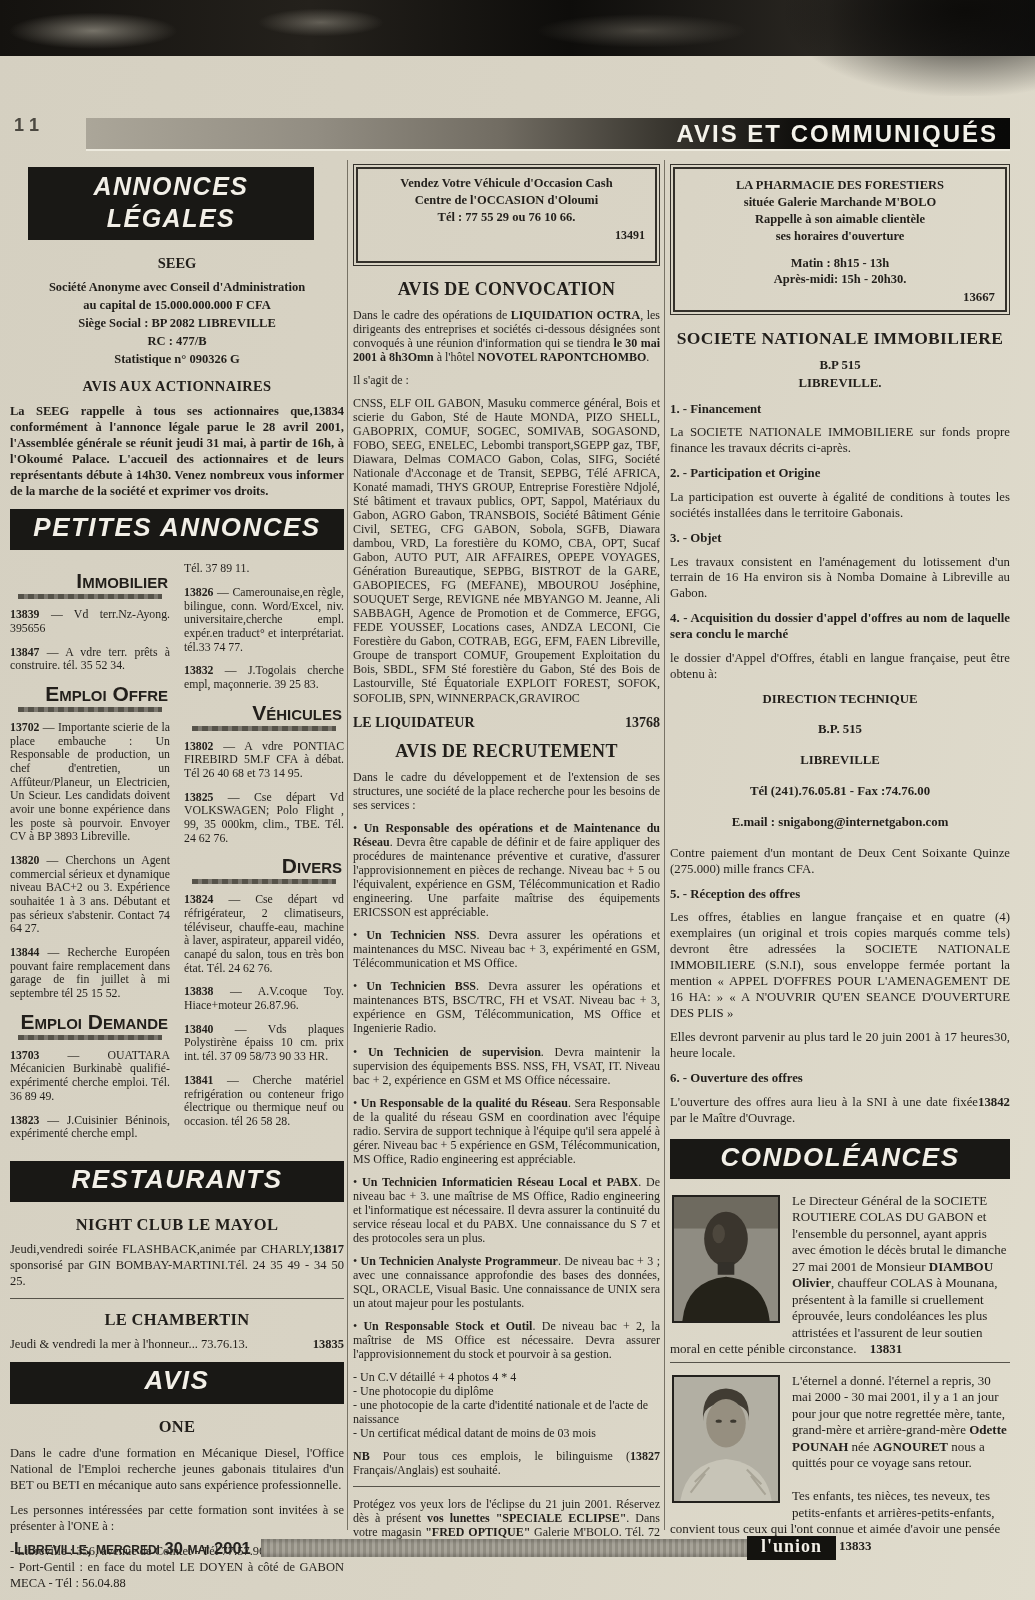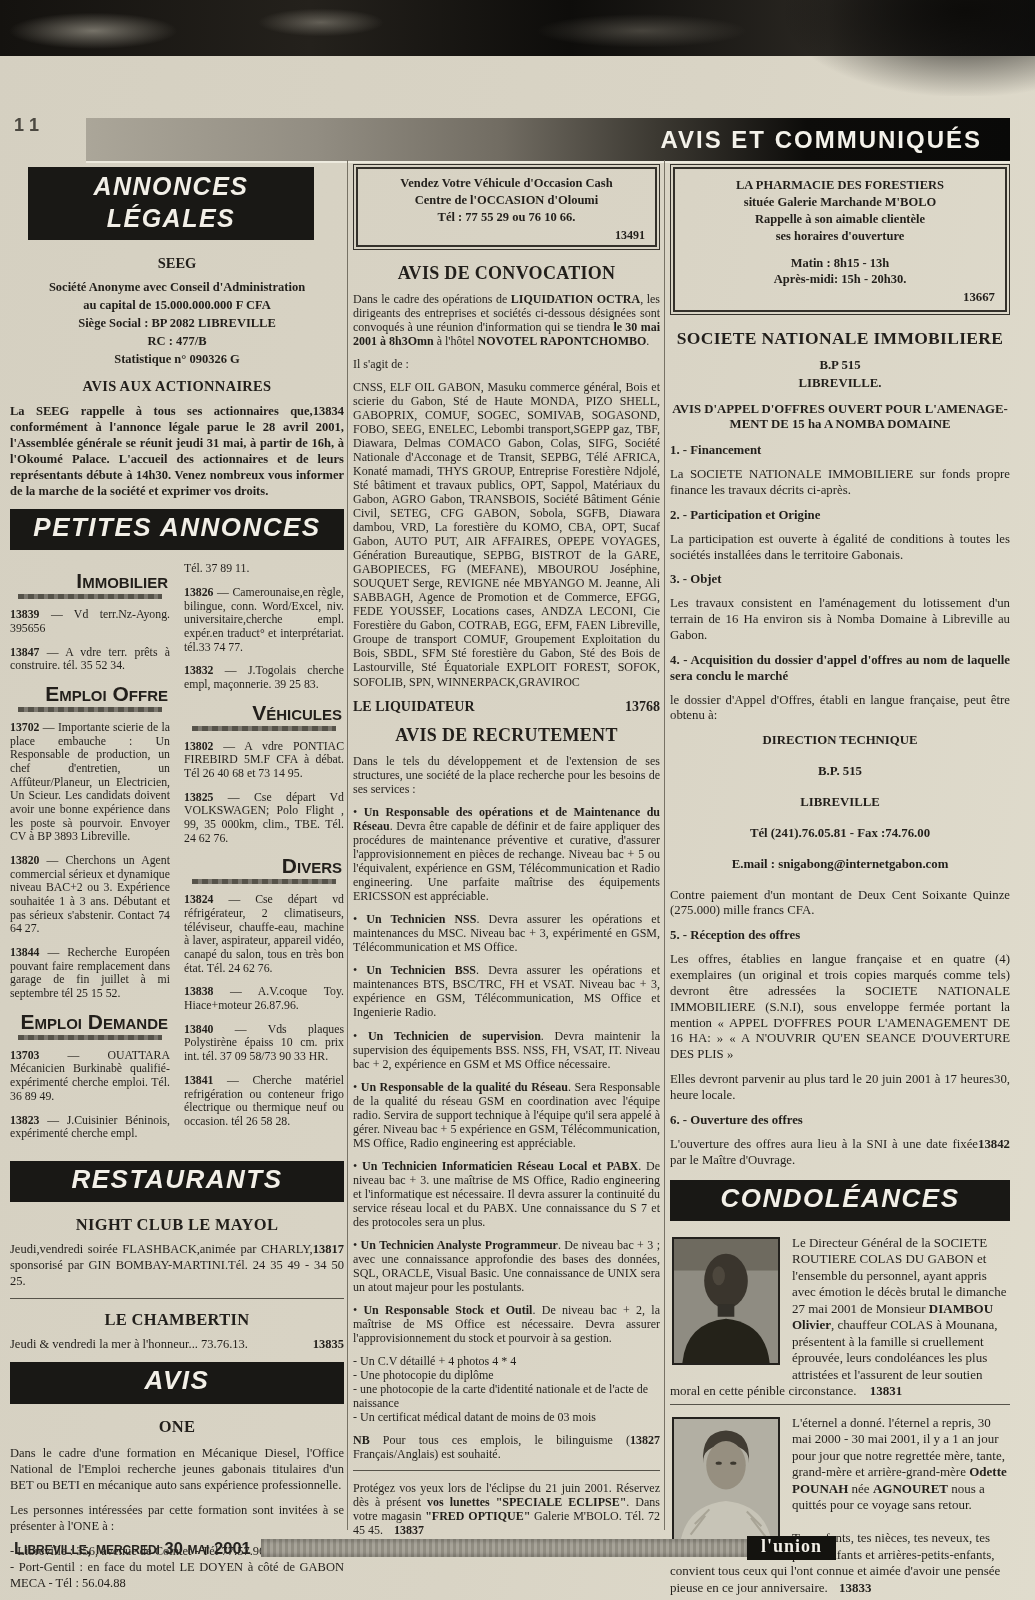--- a/index.html
+++ b/index.html
@@ -10,23 +10,23 @@
   .topband{position:absolute;left:0;top:0;width:1035px;height:56px;
     background:
       radial-gradient(ellipse 120px 26px at 9% 55%, rgba(195,190,175,.55), transparent 70%),
       radial-gradient(ellipse 90px 20px at 31% 40%, rgba(195,190,175,.4), transparent 70%),
       radial-gradient(ellipse 150px 24px at 62% 55%, rgba(130,125,113,.45), transparent 70%),
       linear-gradient(90deg,#14120f,#24211c 30%,#0e0d0b 55%,#2a2722 80%,#101010);}
   .topband-right{position:absolute;right:0;top:0;width:250px;height:96px;
     background:radial-gradient(ellipse at 72% 12%, rgba(12,11,9,.95), rgba(12,11,9,0) 72%);}
   .pagenum{position:absolute;left:14px;top:115px;font-family:"Liberation Sans",sans-serif;
     font-weight:700;font-size:18px;letter-spacing:6px;color:#4b4840;}
-  .hdrbar{position:absolute;left:86px;top:118px;width:924px;height:45px;box-sizing:border-box;
+  .hdrbar{position:absolute;left:86px;top:118px;width:924px;height:33px;box-sizing:border-box;
     background:linear-gradient(90deg,#aba699 0%,#928d82 25%,#716c62 45%,#3b3831 62%,#0d0c0a 78%,#090908 100%);
-    border-bottom:2px solid #edeade;display:flex;align-items:center;justify-content:flex-end;padding-right:28px;}
+    border-bottom:2px solid #edeade;display:flex;align-items:center;justify-content:flex-end;padding-right:12px;}
   .hdrtitle{color:#f4f2ea;font-family:"Liberation Sans",sans-serif;font-weight:700;font-size:24px;letter-spacing:2px;}
   .vsep{position:absolute;top:160px;height:1370px;width:1px;background:#777265;}
   
   .col{position:absolute;top:163px;}
   .col-left{left:10px;width:334px;font-size:12.5px;line-height:1.28;}
   .col-mid{left:353px;width:307px;font-size:12px;line-height:1.17;}
   .col-right{left:670px;width:340px;font-size:12.8px;line-height:1.24;}
   
   .banner{background:#191815;color:#f2efe7;font-family:"Liberation Sans",sans-serif;font-weight:700;
     font-style:italic;text-align:center;letter-spacing:1.5px;}
@@ -44,21 +44,21 @@
   hr.rule{border:none;border-top:1px solid #56534a;margin:4px 0 10px;}
   
   .cls-wrap{display:flex;gap:14px;font-size:11.8px;line-height:1.16;}
   .cls-col{flex:1;min-width:0;}
   .cls-head{text-align:right;font-family:Liberation Sans, sans-serif;font-weight:700;
     font-variant:small-caps;font-size:21px;line-height:1;margin:8px 2px 0;}
   .cls-bar{height:5px;margin:3px 8px 9px;background:repeating-linear-gradient(90deg,#56534a 0 6px,#7d7970 6px 10px);}
   .cls-item{margin:0 0 10px;text-align:justify;}
   
   .adbox{border:2px solid #34312b;outline:1px solid #34312b;outline-offset:2px;
-    padding:6px 10px 3px;margin:4px 3px 16px;}
+    padding:6px 10px 19px;margin:4px 3px 16px;}
   .adbox .adline{margin:0;text-align:center;font-weight:700;font-size:12.5px;line-height:1.35;}
   .adbox .adref{text-align:right;font-weight:700;margin:2px 0 0;}
   .liq-row{display:flex;justify-content:space-between;font-weight:700;font-size:14px;margin:10px 0 6px;gap:22px;}
   
   .snihead{font-weight:700;text-align:center;font-size:17.5px;letter-spacing:.3px;margin:8px 0 8px;}
   .contact-line{text-align:center;font-weight:700;margin:0 0 15px;}
   .sechead{font-weight:700;margin:0 0 8px;}
   
   .cond-entry{font-size:13px;line-height:1.27;margin-bottom:4px;}
   .cond-entry::after{content:"";display:block;clear:both;}
@@ -196,21 +196,21 @@
       <p>Il s'agit de :</p>
       <p class="justify">CNSS, ELF OIL GABON, Masuku commerce général, Bois et scierie du Gabon, Sté de Haute MONDA, PIZO SHELL, GABOPRIX, COMUF, SOGEC, SOMIVAB, SOGASOND, FOBO, SEEG, ENELEC, Lebombi transport,SGEPP gaz, TBF, Diawara, Delmas COMACO Gabon, Colas, SIFG, Société Nationale d'Acconage et de Transit, SEPBG, Télé AFRICA, Konaté mamadi, THYS GROUP, Entreprise Forestière Ndjolé, Sté bâtiment et travaux publics, OPT, Sappol, Matériaux du Gabon, AGRO Gabon, TRANSBOIS, Société Bâtiment Génie Civil, SETEG, CFG GABON, Sobola, SGFB, Diawara dambou, VRD, La forestière du KOMO, CBA, OPT, Sucaf Gabon, AUTO PUT, AIR AFFAIRES, OPEPE VOYAGES, Génération Bureautique, SEPBG, BISTROT de la GARE, GABOPIECES, FG (MEFANE), MBOUROU Joséphine, SOUQUET Serge, REVIGNE née MBYANGO M. Jeanne, Ali SABBAGH, Agence de Promotion et de Commerce, EFGG, FEDE YOUSSEF, Locations cases, ANDZA LECONI, Cie Forestière du Gabon, COTRAB, EGG, EFM, FAEN Libreville, Groupe de transport COMUF, Groupement Exploitation du Bois, SBDL, SFM Sté forestière du Gabon, Sté des Bois de Lastourville, Sté Équatoriale EXPLOIT FOREST, SOFOK, SOFOLIB, SPN, WINNERPACK,GRAVIROC</p>
       <div class="liq-row">
         <span>LE LIQUIDATEUR</span>
         <span>13768</span>
       </div>
     </div>
 
     <div>
       <p class="sec-title">AVIS DE RECRUTEMENT</p>
-      <p class="justify">Dans le tels du développement et de l'extension de ses structures, une société de la place recherche pour les besoins de ses services :</p>
+      <p class="justify">Dans le cadre du développement et de l'extension de ses structures, une société de la place recherche pour les besoins de ses services :</p>
 
       <p class="justify">• <b>Un Responsable des opérations et de Maintenance du Réseau</b><span>. Devra être capable de définir et de faire appliquer des procédures de maintenance préventive et curative, d'assurer l'approvisionnement en pièces de rechange. Niveau bac + 5 ou l'équivalent, expérience en GSM, Télécommunication et Radio engineering. Une parfaite maîtrise des équipements ERICSSON est appréciable.</span></p>
       <p class="justify">• <b>Un Technicien NSS</b><span>. Devra assurer les opérations et maintenances du MSC. Niveau bac + 3, expérimenté en GSM, Télécommunication et MS Office.</span></p>
       <p class="justify">• <b>Un Technicien BSS</b><span>. Devra assurer les opérations et maintenances BTS, BSC/TRC, FH et VSAT. Niveau bac + 3, expérience en GSM, Télécommunication, MS Office et Ingenierie Radio.</span></p>
       <p class="justify">• <b>Un Technicien de supervision</b><span>. Devra maintenir la supervision des équipements BSS. NSS, FH, VSAT, IT. Niveau bac + 2, expérience en GSM et MS Office nécessaire.</span></p>
       <p class="justify">• <b>Un Responsable de la qualité du Réseau</b><span>. Sera Responsable de la qualité du réseau GSM en coordination avec l'équipe radio. Servira de support technique à l'équipe qu'il sera appelé à gérer. Niveau bac + 5 expérience en GSM, Télécommunication, MS Office, Radio engineering est appréciable.</span></p>
       <p class="justify">• <b>Un Technicien Informaticien Réseau Local et PABX</b><span>. De niveau bac + 3. une maîtrise de MS Office, Radio engineering et l'informatique est nécessaire. Il devra assurer la continuité du service réseau local et du PABX. Une connaissance du S 7 et des protocoles sera un plus.</span></p>
       <p class="justify">• <b>Un Technicien Analyste Programmeur</b><span>. De niveau bac + 3 ; avec une connaissance approfondie des bases des données, SQL, ORACLE, Visual Basic. Une connaissance de UNIX sera un atout majeur pour les postulants.</span></p>
       <p class="justify">• <b>Un Responsable Stock et Outil</b><span>. De niveau bac + 2, la maîtrise de MS Office est nécessaire. Devra assurer l'approvisionnement du stock et pourvoir à sa gestion.</span></p>
 
@@ -241,21 +241,20 @@
       <p class="adline" style="margin-bottom:10px;">ses horaires d'ouverture</p>
       <p class="adline">Matin : 8h15 - 13h</p>
       <p class="adline">Après-midi: 15h - 20h30.</p>
       <p class="adref">13667</p>
     </div>
 
     <div>
       <p class="snihead">SOCIETE NATIONALE IMMOBILIERE</p>
       <p class="hdr-lines">B.P 515</p>
       <p class="hdr-lines" style="margin-bottom:10px;">LIBREVILLE.</p>
-      <p class="center bold" style="margin-bottom:10px;">AVIS D'APPEL D'OFFRES OUVERT POUR L'AMENAGE-MENT DE 15 ha A NOMBA DOMAINE</p>
 
       <p class="sechead">1. - Financement</p>
       <p class="justify">La SOCIETE NATIONALE IMMOBILIERE sur fonds propre finance les travaux décrits ci-après.</p>
       <p class="sechead">2. - Participation et Origine</p>
       <p class="justify">La participation est ouverte à égalité de conditions à toutes les sociétés installées dans le territoire Gabonais.</p>
       <p class="sechead">3. - Objet</p>
       <p class="justify">Les travaux consistent en l'aménagement du lotissement d'un terrain de 16 Ha environ sis à Nomba Domaine à Libreville au Gabon.</p>
       <p class="sechead justify">4. - Acquisition du dossier d'appel d'offres au nom de laquelle sera conclu le marché</p>
       <p class="justify">le dossier d'Appel d'Offres, établi en langue française, peut être obtenu à:</p>
 

